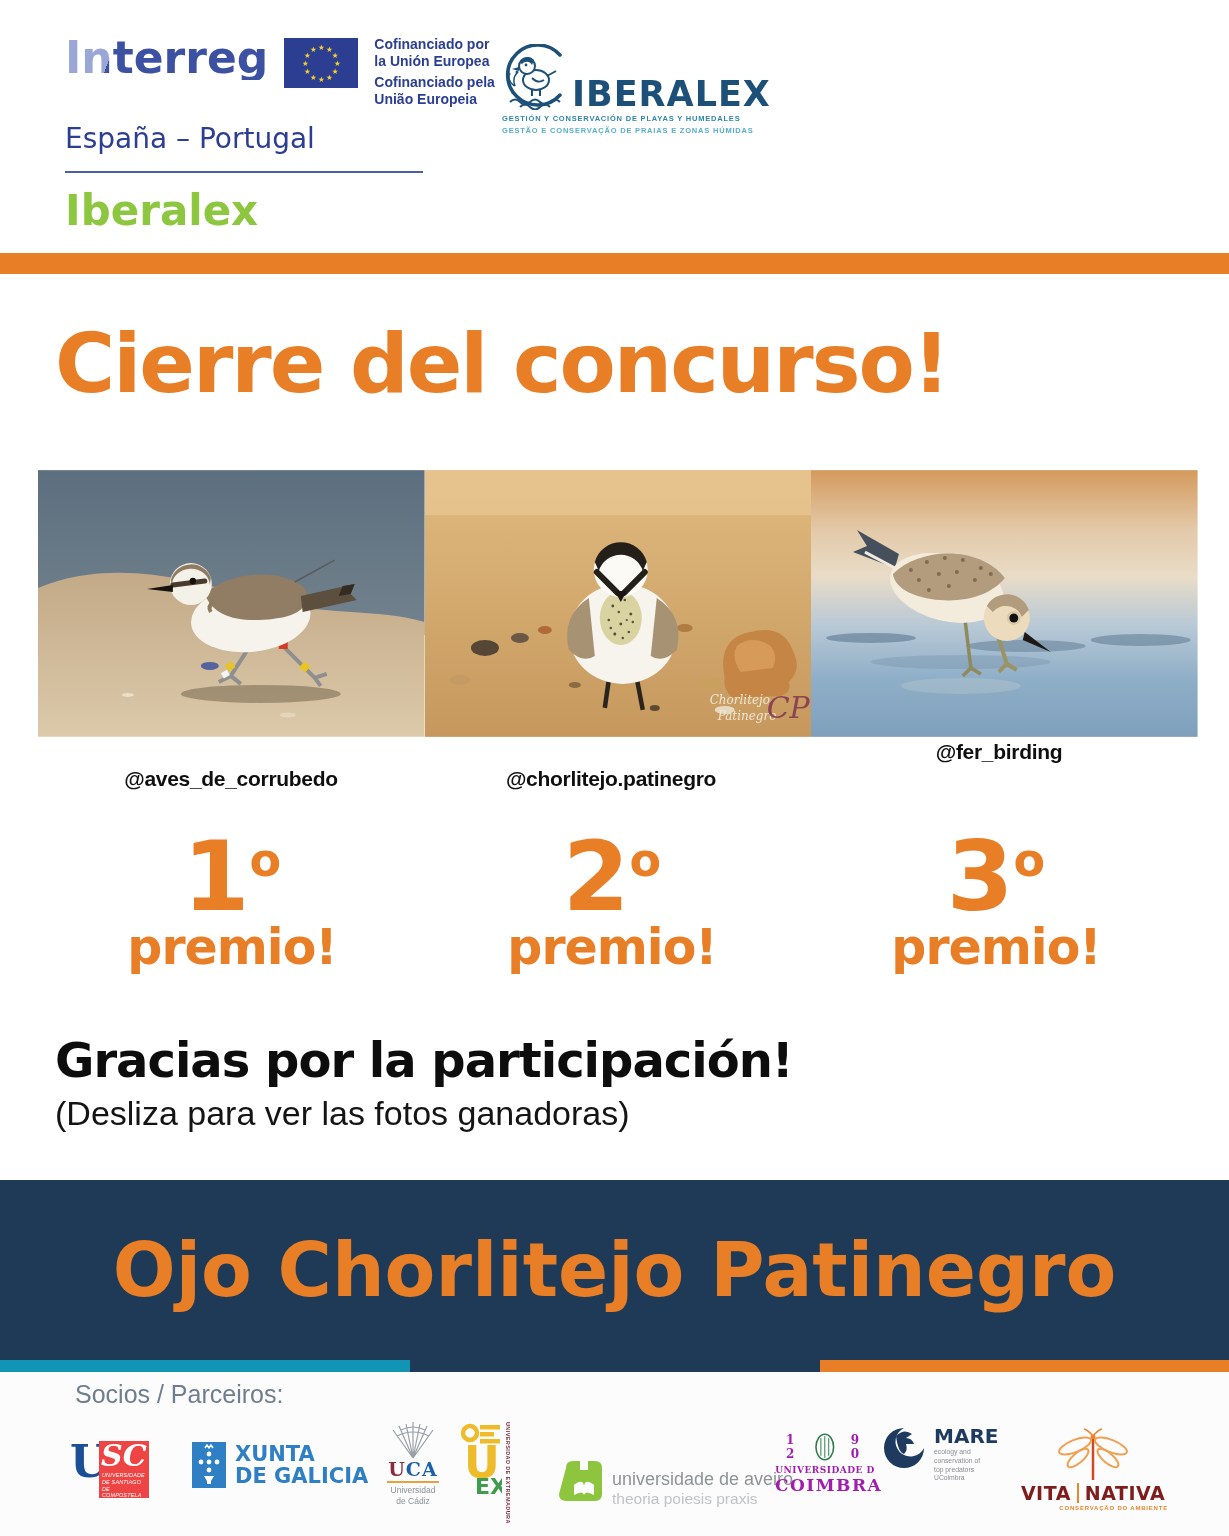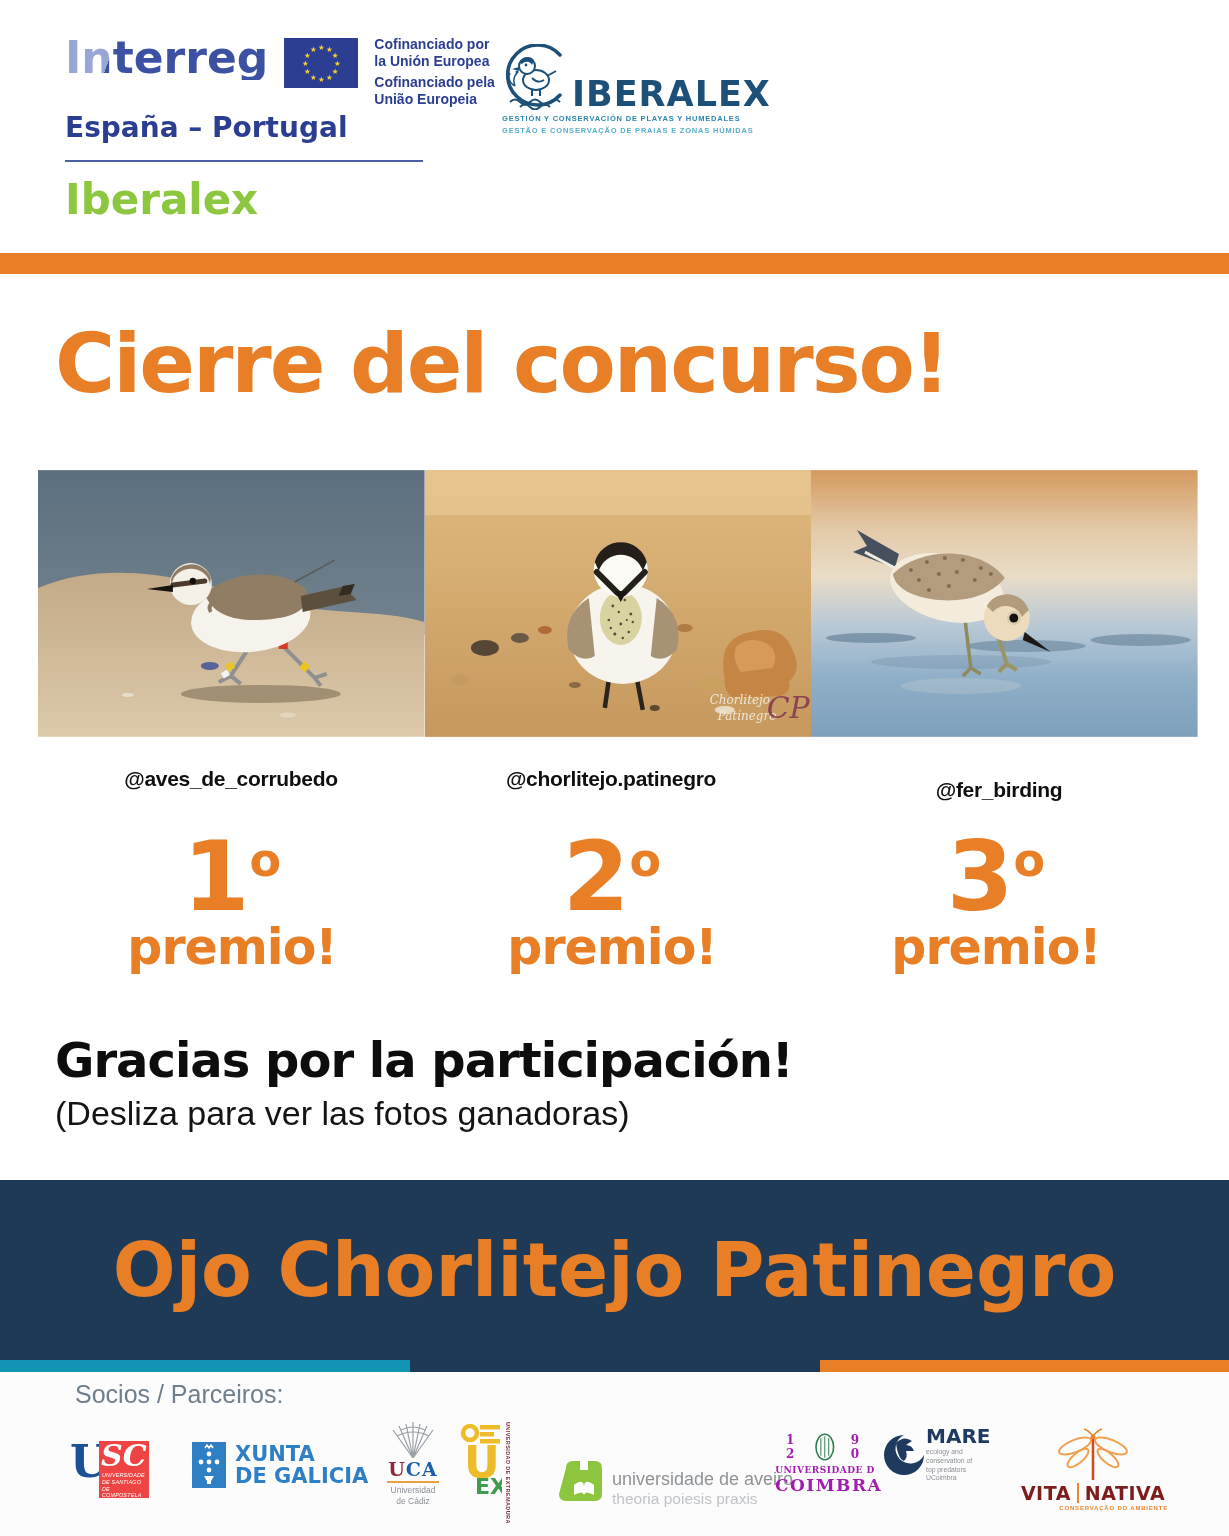--- a/index.html
+++ b/index.html
@@ -10,21 +10,21 @@
   
   .interreg{left:65px;top:36px;}
   .interreg-row{display:flex;align-items:flex-start;gap:16px;}
   .interreg-word{font-family:"DejaVu Sans",sans-serif;font-weight:bold;font-size:44px;line-height:1;
                  background:linear-gradient(110deg,#9aa7d6 0%,#9aa7d6 24%,#3d51a3 24%);
                  -webkit-background-clip:text;background-clip:text;color:transparent;}
   .eu-flag{width:74px;height:50px;background:#2b3e91;position:relative;margin-top:2px;flex:none;}
   .eu-flag span{position:absolute;color:#f8d12e;font-size:7.5px;transform:translate(-50%,-50%);}
   .cofinance{font-size:14px;font-weight:bold;color:#2b3e91;line-height:1.18;}
   .cofinance .grp2{margin-top:5px;}
-  .program{margin-top:4px;font-size:28px;font-weight:bold;color:#2b3e91;font-family:"DejaVu Sans",sans-serif;}
+  .program{margin-top:15px;font-size:28px;font-weight:normal;color:#2b3e91;font-family:"DejaVu Sans",sans-serif;}
   .hdr-divider{margin-top:16px;width:358px;height:2px;background:#4a5fa8;}
   .project{margin-top:13px;font-size:42px;font-weight:bold;color:#8dc63f;font-family:"DejaVu Sans",sans-serif;}
 
   .iberalex-logo{left:500px;top:30px;width:252px;height:108px;}
   .iberalex-word{position:absolute;left:72px;top:44px;font-family:"DejaVu Sans",sans-serif;
                  font-weight:bold;font-size:35px;color:#1d5078;letter-spacing:1px;}
   .iberalex-tag{position:absolute;left:2px;white-space:nowrap;font-weight:bold;font-size:7.5px;letter-spacing:0.8px;}
   .tag-es{top:84px;color:#2e86ad;}
   .tag-pt{top:96px;color:#58afcb;}
 
@@ -282,21 +282,21 @@
         <circle cx="63" cy="30" r="6" fill="none" stroke="#d9c9a8" stroke-width="2"></circle>
         <circle cx="63" cy="30" r="4.5" fill="#141210"></circle>
         <path d="M74,44 L100,64 L72,52 Z" fill="#1c1916"></path>
         <ellipse cx="10" cy="98" rx="60" ry="8" fill="#f0e8d8" opacity="0.18"></ellipse>
       </g>
     </svg>
   </div>
 
   <div class="abs handle" style="left:231px;top:767px">@aves_de_corrubedo</div>
   <div class="abs handle" style="left:611px;top:767px">@chorlitejo.patinegro</div>
-  <div class="abs handle" style="left:999px;top:778px">@fer_birding</div>
+  <div class="abs handle" style="left:999px;top:740px">@fer_birding</div>
 
   <div class="abs prize" style="left:232px;top:838px">
     <div><span class="prize-number">1</span><span class="prize-ord">o</span></div>
     <div class="prize-label">premio!</div>
   </div>
   <div class="abs prize" style="left:612px;top:838px">
     <div><span class="prize-number">2</span><span class="prize-ord">o</span></div>
     <div class="prize-label">premio!</div>
   </div>
   <div class="abs prize" style="left:996px;top:838px">
@@ -395,21 +395,21 @@
       <svg width="22" height="30" viewBox="0 0 22 30">
         <ellipse cx="11" cy="15" rx="9" ry="13" fill="none" stroke="#2f7d4f" stroke-width="1.6"></ellipse>
         <path d="M7,6 v18 M11,4 v22 M15,6 v18" stroke="#2f7d4f" stroke-width="1"></path>
       </svg>
       <span>9 0</span>
     </div>
     <div class="coimbra-l1">UNIVERSIDADE D</div>
     <div class="coimbra-l2">COIMBRA</div>
   </div>
 
-  <div class="logo" style="left:882px;top:1426px;display:flex;align-items:center">
+  <div class="logo" style="left:882px;top:1426px;display:flex;gap:8px;align-items:flex-start">
     <svg width="44" height="44" viewBox="0 0 44 44">
       <path d="M22,2 a20,20 0 1 0 20,20 a15,15 0 1 1 -20,-20 z" fill="#1e3a5f"></path>
       <path d="M14,10 q8,-8 16,-2 l-6,4 q6,0 8,6 l-8,0 q2,6 -2,10 q-6,-2 -8,-18 z" fill="#1e3a5f"></path>
     </svg>
     <div>
       <div class="mare-name">MARE</div>
       <div class="mare-lines">
         <div>ecology and</div>
         <div>conservation of</div>
         <div>top predators</div>

